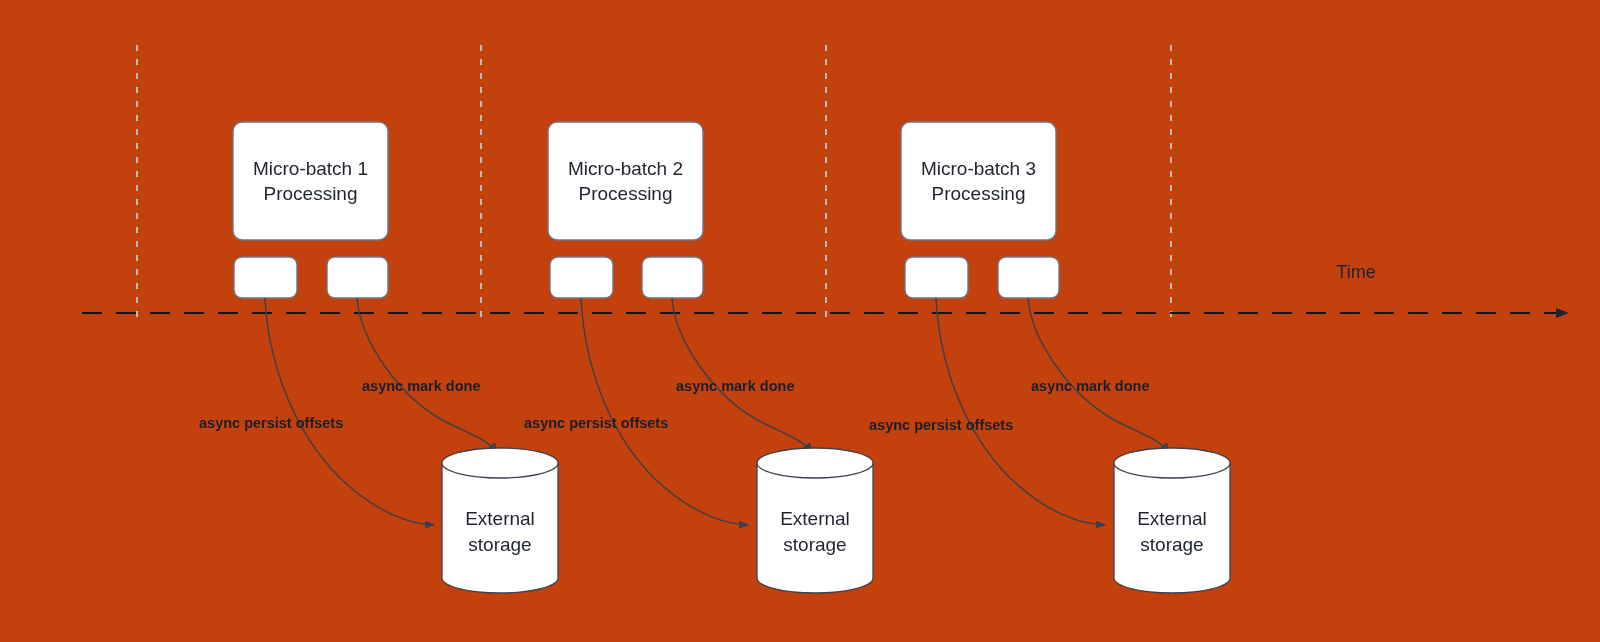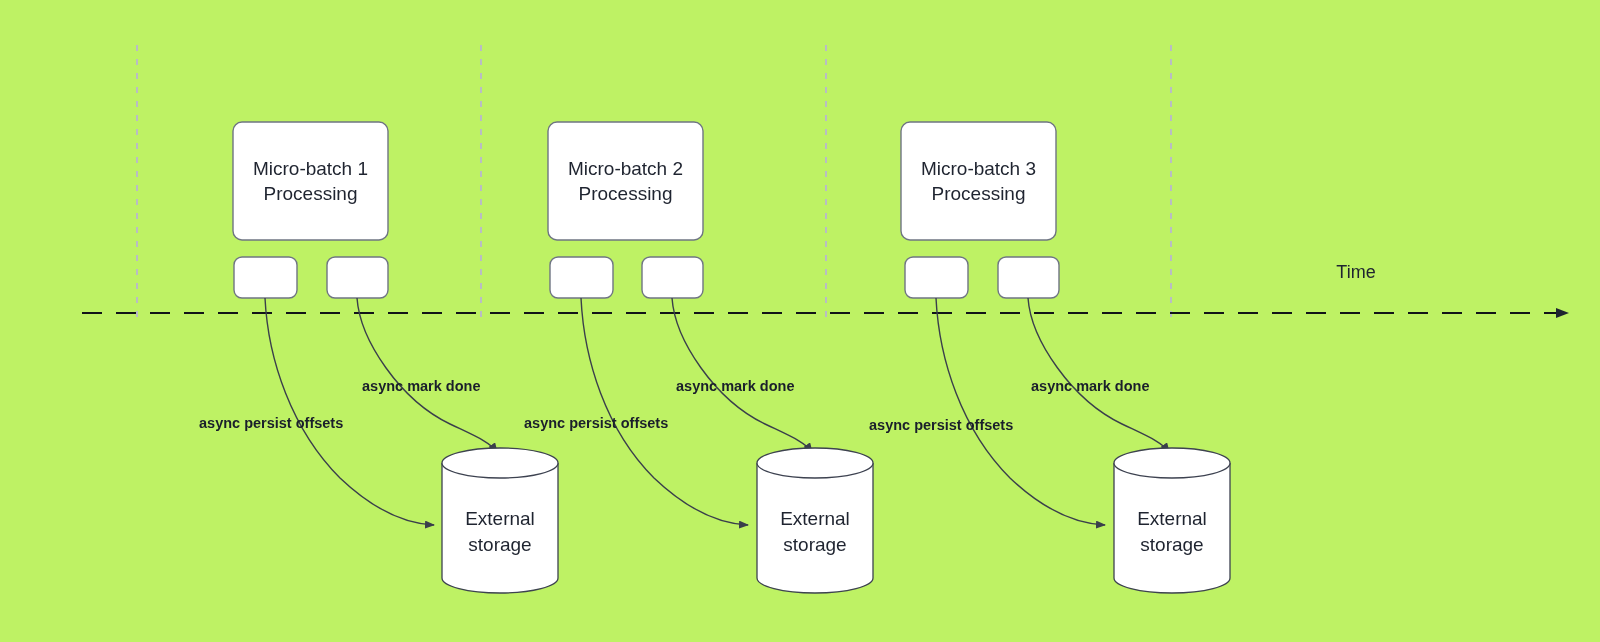--- a/index.html
+++ b/index.html
@@ -7,21 +7,21 @@
     padding: 0;
     background: #ffffff;
   }
   body {
     font-family: "Liberation Sans", sans-serif;
   }
   #canvas {
     position: relative;
     width: 1600px;
     height: 642px;
-    background: #bef264;
+    background: #c2410c;
     overflow: hidden;
   }
   #diagram-svg {
     position: absolute;
     left: 0;
     top: 0;
     width: 1600px;
     height: 642px;
   }
   .node-label {

